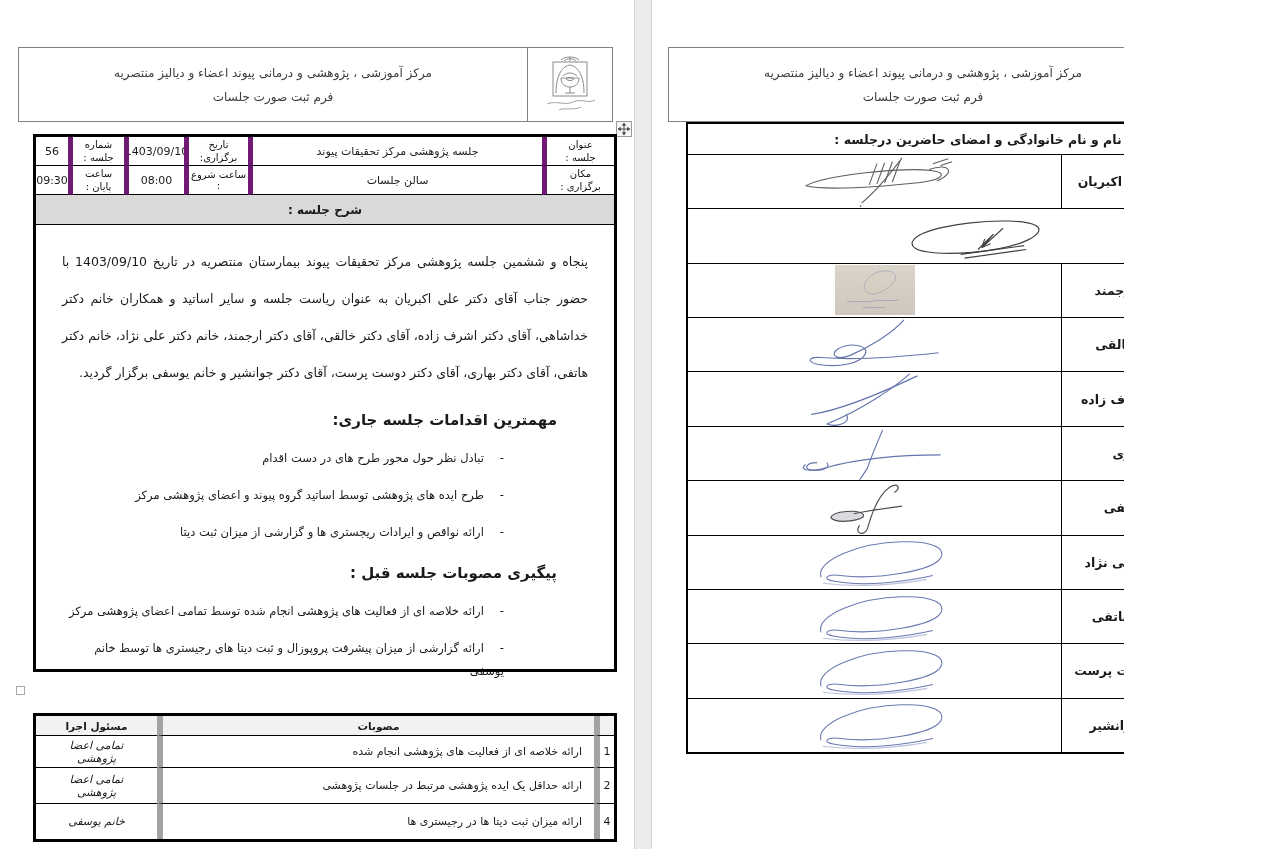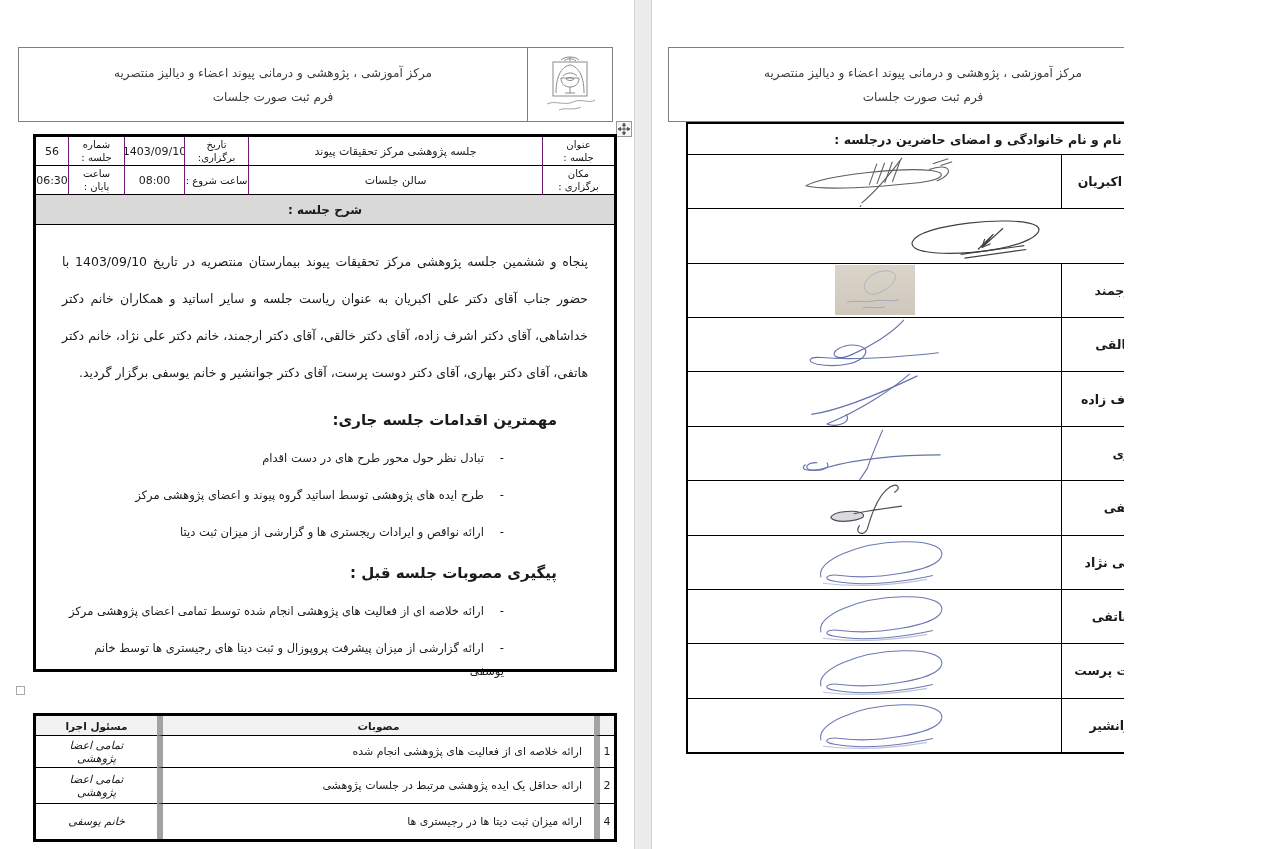--- a/index.html
+++ b/index.html
@@ -22,21 +22,21 @@
   
   .move-handle{position:absolute;left:616px;top:121px;width:16px;height:16px;border:1px solid #9a9a9a;
     background:#f6f6f6;display:flex;align-items:center;justify-content:center;cursor:move;box-sizing:border-box;}
   .resize-square{position:absolute;left:16px;top:686px;width:9px;height:9px;border:1px solid #a9a9a9;background:#fff;box-sizing:border-box;}
 
   
   .main-table{position:absolute;left:33px;top:134px;width:584px;height:538px;border:3px solid #000;
     box-sizing:border-box;background:#fff;}
   .info-grid{direction:rtl;display:grid;grid-template-columns:72px 1fr 64px 60px 56px 32px;
     grid-template-rows:29px 29px;}
-  .info-cell{border-left:1px solid #701a75;border-bottom:1px solid #000;display:flex;align-items:center;
+  .info-cell{border-left:5px solid #701a75;border-bottom:1px solid #000;display:flex;align-items:center;
     justify-content:center;text-align:center;overflow:hidden;}
   .info-cell:nth-child(6n){border-left:none;}
   .i-label{font-size:10px;letter-spacing:1px;color:#111;}
   .i-value{font-size:11px;}
   .i-value.fa{letter-spacing:1px;}
   .two-line{white-space:pre-line;line-height:13px;}
   .num{direction:ltr;font-size:11px;}
 
   .banner{height:29px;background:#d9d9d9;border-bottom:1px solid #000;display:flex;align-items:center;
     justify-content:center;font-size:12px;font-weight:bold;letter-spacing:3px;direction:rtl;}
@@ -147,21 +147,21 @@
           <span class="i-label">ساعت شروع :</span>
         </div>
       <div class="info-cell">
           <span class="num">08:00</span>
         </div>
       <div class="info-cell">
           <span class="i-label two-line">ساعت
 پایان :</span>
         </div>
       <div class="info-cell">
-          <span class="num">06:30</span>
+          <span class="num">09:30</span>
         </div>
     </div>
 
     <div class="banner">شرح جلسه :</div>
 
     <div class="body-area">
       <p class="intro">پنجاه و ششمین جلسه پژوهشی مرکز تحقیقات پیوند بیمارستان منتصریه در تاریخ 1403/09/10 با حضور جناب آقای دکتر علی اکبریان به عنوان ریاست جلسه و سایر اساتید و همکاران خانم دکتر خداشاهی، آقای دکتر اشرف زاده، آقای دکتر خالقی، آقای دکتر ارجمند، خانم دکتر علی نژاد، خانم دکتر هاتفی، آقای دکتر بهاری، آقای دکتر دوست پرست، آقای دکتر جوانشیر و خانم یوسفی برگزار گردید.</p>
 
       <div class="sec-heading">مهمترین اقدامات جلسه جاری:</div>
       <div class="bullet"><span class="dash">-</span><span>تبادل نظر حول محور طرح های در دست اقدام</span></div>

